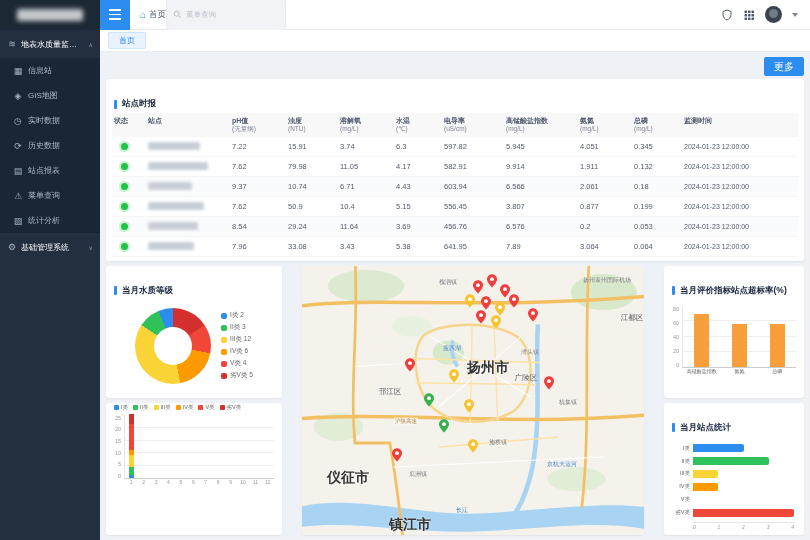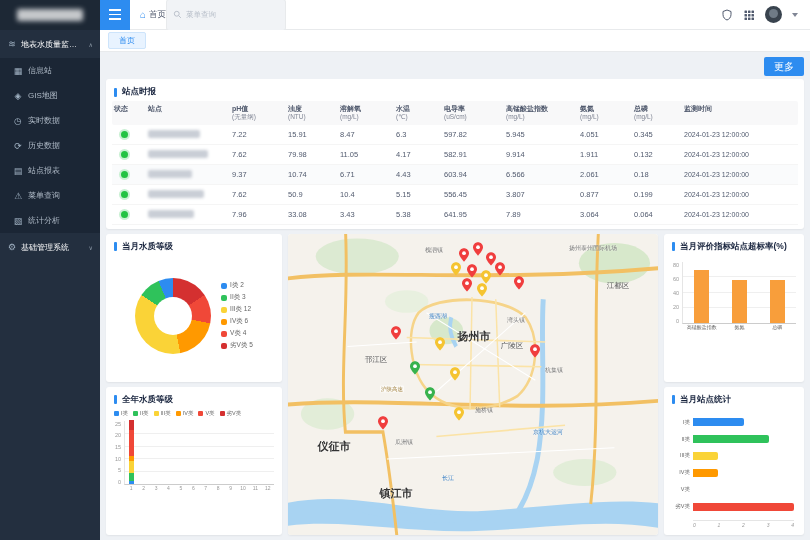--- a/index.html
+++ b/index.html
@@ -34,40 +34,40 @@
   .avatar::after{content:'';position:absolute;left:4px;top:3px;width:9px;height:9px;border-radius:50%;background:#6f7b87}
   .chev{width:0;height:0;border-left:3px solid transparent;border-right:3px solid transparent;border-top:4px solid #808695;cursor:pointer}
   .tabbar{height:22px;background:#fff;border-bottom:1px solid #e8eaec;display:flex;align-items:center;padding:0 8px;flex-shrink:0}
   .tab{font-size:8px;color:#2d8cf0;background:#e8f3ff;border:1px solid #cde4fb;border-radius:2px;padding:2px 10px;cursor:pointer}
 
   .content{flex:1;padding:5px 6px;display:flex;flex-direction:column;min-height:0}
   .more-row{display:flex;justify-content:flex-end;margin-bottom:3px;flex-shrink:0}
   .more-btn{background:#2d8cf0;color:#fff;border:none;font-size:10px;padding:2.5px 10px;border-radius:2px;cursor:pointer;font-family:inherit}
 
   .panel{background:#fff;border-radius:3px;box-shadow:0 1px 2px rgba(0,0,0,.06)}
-  .p-head{display:flex;align-items:center;gap:5px;padding:7px 8px 3px;flex-shrink:0}
+  .p-head{display:flex;align-items:center;gap:5px;padding:19px 8px 3px;flex-shrink:0}
   .p-bar{width:3px;height:9px;background:#2d8cf0;border-radius:1px}
   .p-title{font-size:8.5px;font-weight:bold;color:#17233d;white-space:nowrap}
 
   
   .station-panel{margin-bottom:5px;flex-shrink:0}
   .table{padding:0 6px 4px}
   .grid-cols{display:grid;grid-template-columns:34px 84px 56px 52px 56px 48px 62px 74px 54px 50px minmax(0,1fr)}
   .thead{background:#f8f8f9;border-radius:2px}
   .th{font-size:7px;color:#515a6e;font-weight:bold;padding:3px 2px;line-height:1.3}
   .th .unit{font-weight:normal;font-size:6.5px;color:#808695}
   .trow{border-bottom:1px solid #f5f5f5}
   .trow.alt{background:#fafbfc}
   .td{font-size:7.5px;color:#515a6e;display:flex;align-items:center;padding:0 2px;height:19px}
   .td.time{font-size:7px}
   .dot{width:7px;height:7px;border-radius:50%;background:#23c343;box-shadow:0 0 0 2px #c9f0d3;margin-left:7px}
   .blurname{height:8px;background:#c9ced6;border-radius:2px;filter:blur(1.5px);display:inline-block}
 
   
-  .bottom-grid{flex:1;display:grid;grid-template-columns:176px minmax(0,1fr) 140px;gap:6px;min-height:0}
+  .bottom-grid{flex:1;display:grid;grid-template-columns:176px minmax(0,1fr) 140px;gap:20px;min-height:0}
   .col-left,.col-right{display:flex;flex-direction:column;gap:5px;min-height:0}
   .col-left .panel,.col-right .panel{flex:1;min-height:0;display:flex;flex-direction:column;overflow:hidden}
 
   
   .donut-wrap{flex:1;display:flex;align-items:center;justify-content:center;gap:10px;padding:0 4px 6px}
   .donut{width:76px;height:76px;border-radius:50%;position:relative;transform:scaleX(-1);flex-shrink:0}
   .donut::after{content:'';position:absolute;inset:19px;background:#fff;border-radius:50%}
   .lg{display:flex;flex-direction:column;gap:3px}
   .lg-item{font-size:6.5px;color:#666;display:flex;align-items:center;gap:3px;white-space:nowrap}
   .lg-dot{width:6px;height:6px;border-radius:2px;display:inline-block;flex-shrink:0}
@@ -101,21 +101,21 @@
   .vbarfill{width:15px}
   .vlab{position:absolute;top:100%;left:50%;transform:translateX(-50%);font-size:5px;color:#666;white-space:nowrap;margin-top:1.5px}
 
   
   .map-panel{position:relative;overflow:hidden}
   .map{position:absolute;inset:0}
   .map > svg{width:100%;height:100%;display:block}
   .pins,.mlabels{position:absolute;inset:0;pointer-events:none}
   .pin{position:absolute;pointer-events:auto;cursor:pointer}
   .ml{position:absolute;white-space:nowrap;transform:translate(-50%,-50%)}
-  .ml-city{font-size:11px;color:#333;font-weight:bold;text-shadow:0 0 2px #fff}
+  .ml-city{font-size:14px;color:#333;font-weight:bold;text-shadow:0 0 2px #fff}
   .ml-district{font-size:7.5px;color:#555;text-shadow:0 0 2px #fff}
   .ml-town{font-size:6px;color:#777;text-shadow:0 0 2px #fff}
   .ml-water{font-size:6px;color:#3a7fc2;text-shadow:0 0 2px #fff}
   .ml-road{font-size:5.5px;color:#a07f3c;background:rgba(255,255,255,.65);padding:0 1px;border-radius:1px}
 </style>
 </head>
 <body>
 
 <div class="app">
 
@@ -271,21 +271,21 @@
           <div>
               <div class="trow grid-cols">
                 <div class="td">
                   <span class="dot"></span>
                 </div>
                 <div class="td">
                   <span class="blurname" style="width:52px"></span>
                 </div>
                 <div class="td">7.22</div>
                 <div class="td">15.91</div>
-                <div class="td">8.47</div>
+                <div class="td">3.74</div>
                 <div class="td">6.3</div>
                 <div class="td">597.82</div>
                 <div class="td">5.945</div>
                 <div class="td">4.051</div>
                 <div class="td">0.345</div>
                 <div class="td time">2024-01-23 12:00:00</div>
               </div>
               <div class="trow grid-cols">
                 <div class="td">
                   <span class="dot"></span>
@@ -330,20 +330,37 @@
                 <div class="td">7.62</div>
                 <div class="td">50.9</div>
                 <div class="td">10.4</div>
                 <div class="td">5.15</div>
                 <div class="td">556.45</div>
                 <div class="td">3.807</div>
                 <div class="td">0.877</div>
                 <div class="td">0.199</div>
                 <div class="td time">2024-01-23 12:00:00</div>
               </div>
+              <div class="trow grid-cols alt">
+                <div class="td">
+                  <span class="dot"></span>
+                </div>
+                <div class="td">
+                  <span class="blurname" style="width:50px"></span>
+                </div>
+                <div class="td">8.54</div>
+                <div class="td">29.24</div>
+                <div class="td">11.64</div>
+                <div class="td">3.69</div>
+                <div class="td">456.76</div>
+                <div class="td">6.576</div>
+                <div class="td">0.2</div>
+                <div class="td">0.053</div>
+                <div class="td time">2024-01-23 12:00:00</div>
+              </div>
               <div class="trow grid-cols">
                 <div class="td">
                   <span class="dot"></span>
                 </div>
                 <div class="td">
                   <span class="blurname" style="width:46px"></span>
                 </div>
                 <div class="td">7.96</div>
                 <div class="td">33.08</div>
                 <div class="td">3.43</div>
@@ -372,24 +389,20 @@
                   <div class="lg-item"><span class="lg-dot" style="background:#2d8cf0"></span>I类 2</div>
                   <div class="lg-item"><span class="lg-dot" style="background:#2fc25b"></span>II类 3</div>
                   <div class="lg-item"><span class="lg-dot" style="background:#fad337"></span>III类 12</div>
                   <div class="lg-item"><span class="lg-dot" style="background:#ff9900"></span>IV类 6</div>
                   <div class="lg-item"><span class="lg-dot" style="background:#f04838"></span>V类 4</div>
                   <div class="lg-item"><span class="lg-dot" style="background:#d43030"></span>劣V类 5</div>
                 </div>
             </div>
           </section>
           <section class="panel">
-            <div class="p-head">
-                <span class="p-bar"></span>
-                <span class="p-title">全年水质等级</span>
-              </div>
             <div class="stack-legend">
                 <span class="lg-item"><i style="background:#2d8cf0"></i>I类</span>
                 <span class="lg-item"><i style="background:#2fc25b"></i>II类</span>
                 <span class="lg-item"><i style="background:#fad337"></i>III类</span>
                 <span class="lg-item"><i style="background:#ff9900"></i>IV类</span>
                 <span class="lg-item"><i style="background:#f04838"></i>V类</span>
                 <span class="lg-item"><i style="background:#d43030"></i>劣V类</span>
               </div>
             <div class="stack-chart">
                 <div class="yaxis">

